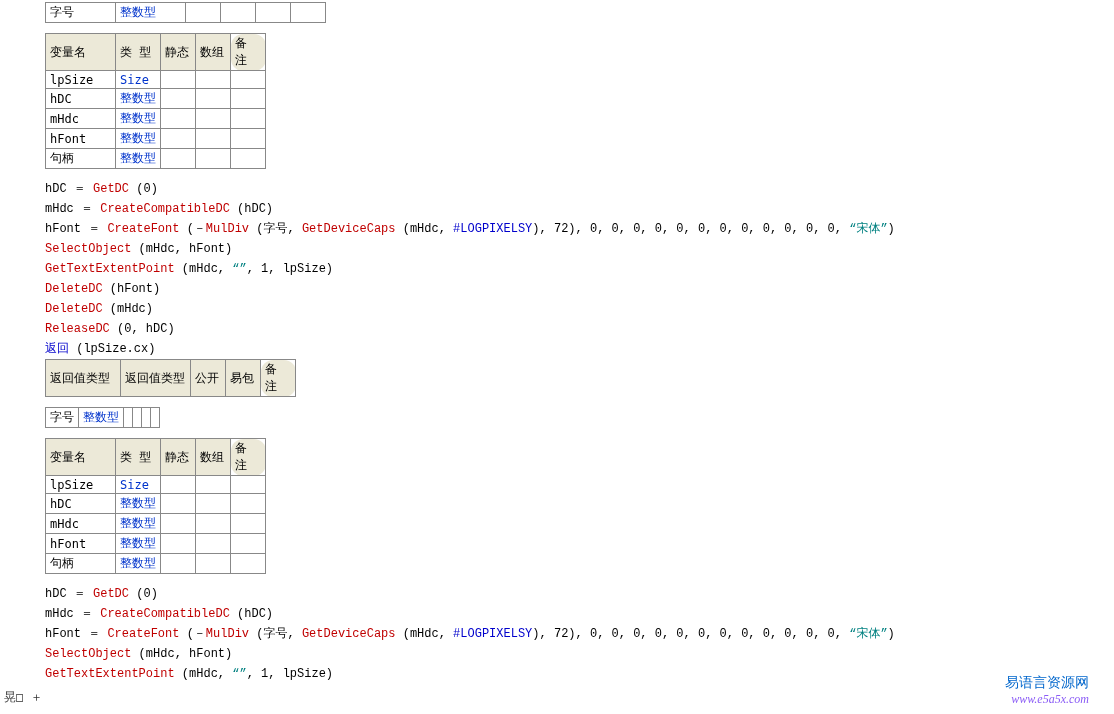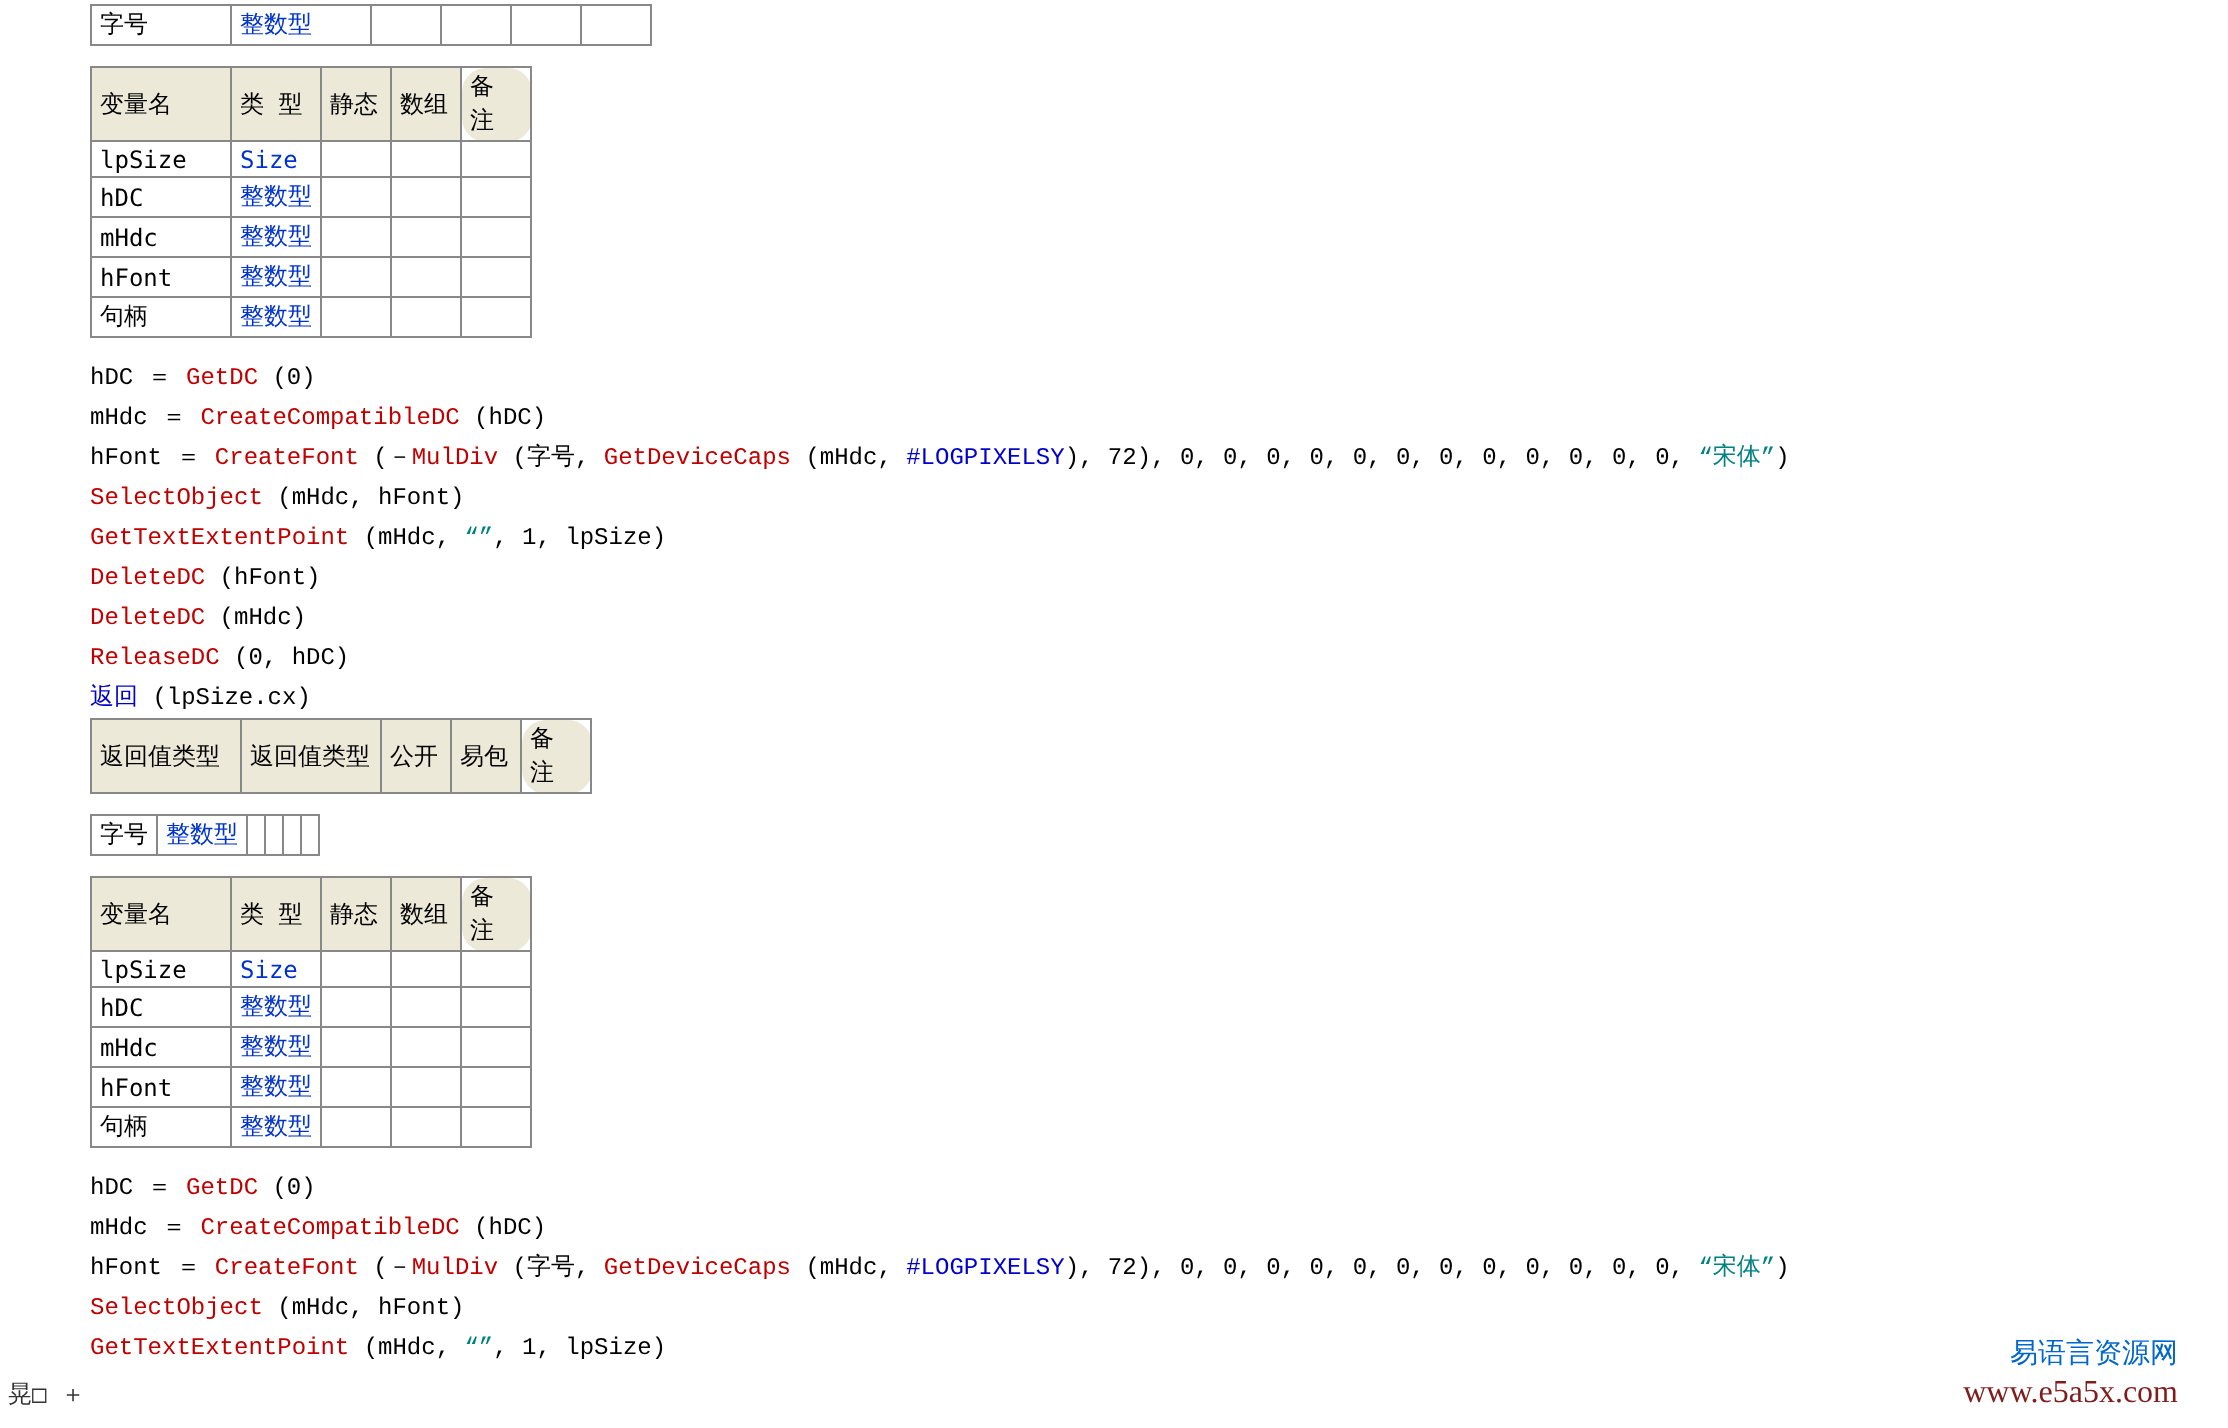--- a/index.html
+++ b/index.html
@@ -6,21 +6,21 @@
 body { font-family:"SimSun","宋体",monospace; font-size:12px; background:#fff; color:#000; padding-left:45px; padding-top:2px; }
 table { border-collapse:collapse; margin-bottom:10px; }
 td,th { border:1px solid #888; padding:1px 4px; height:18px; text-align:left; font-weight:normal; font-size:12px; }
 th { background:#ece9d8; }
 .link { color:#0033cc; }
 .code-line { padding:1px 0 1px 0; font-family:Liberation Mono, monospace; line-height:18px; }
 .fn-red { color:#c00000; }
 .fn-blue { color:#0000cc; }
 .str-green { color:#008080; }
 .watermark { position:fixed; bottom:6px; right:25px; text-align:right; color:#0066cc; font-size:14px; font-family:"SimSun"; line-height:1.3; }
-.watermark .url { color:#7f1d1d; font-size:16px; }
+.watermark .url { color:#8b5cf6; font-size:12px;font-style:italic; }
 .gutter { position:fixed; left:4px; bottom:8px; font-size:12px; color:#333; }
 .w-name { width:70px; }
 .w-type { width:45px; }
 .w-s1 { width:35px; }
 .w-s2 { width:35px; }
 .w-s3 { width:35px;border-radius:12px; }
 .w-rettype { width:70px; }
 .w-sub { width:75px; }
 </style>
 </head>

